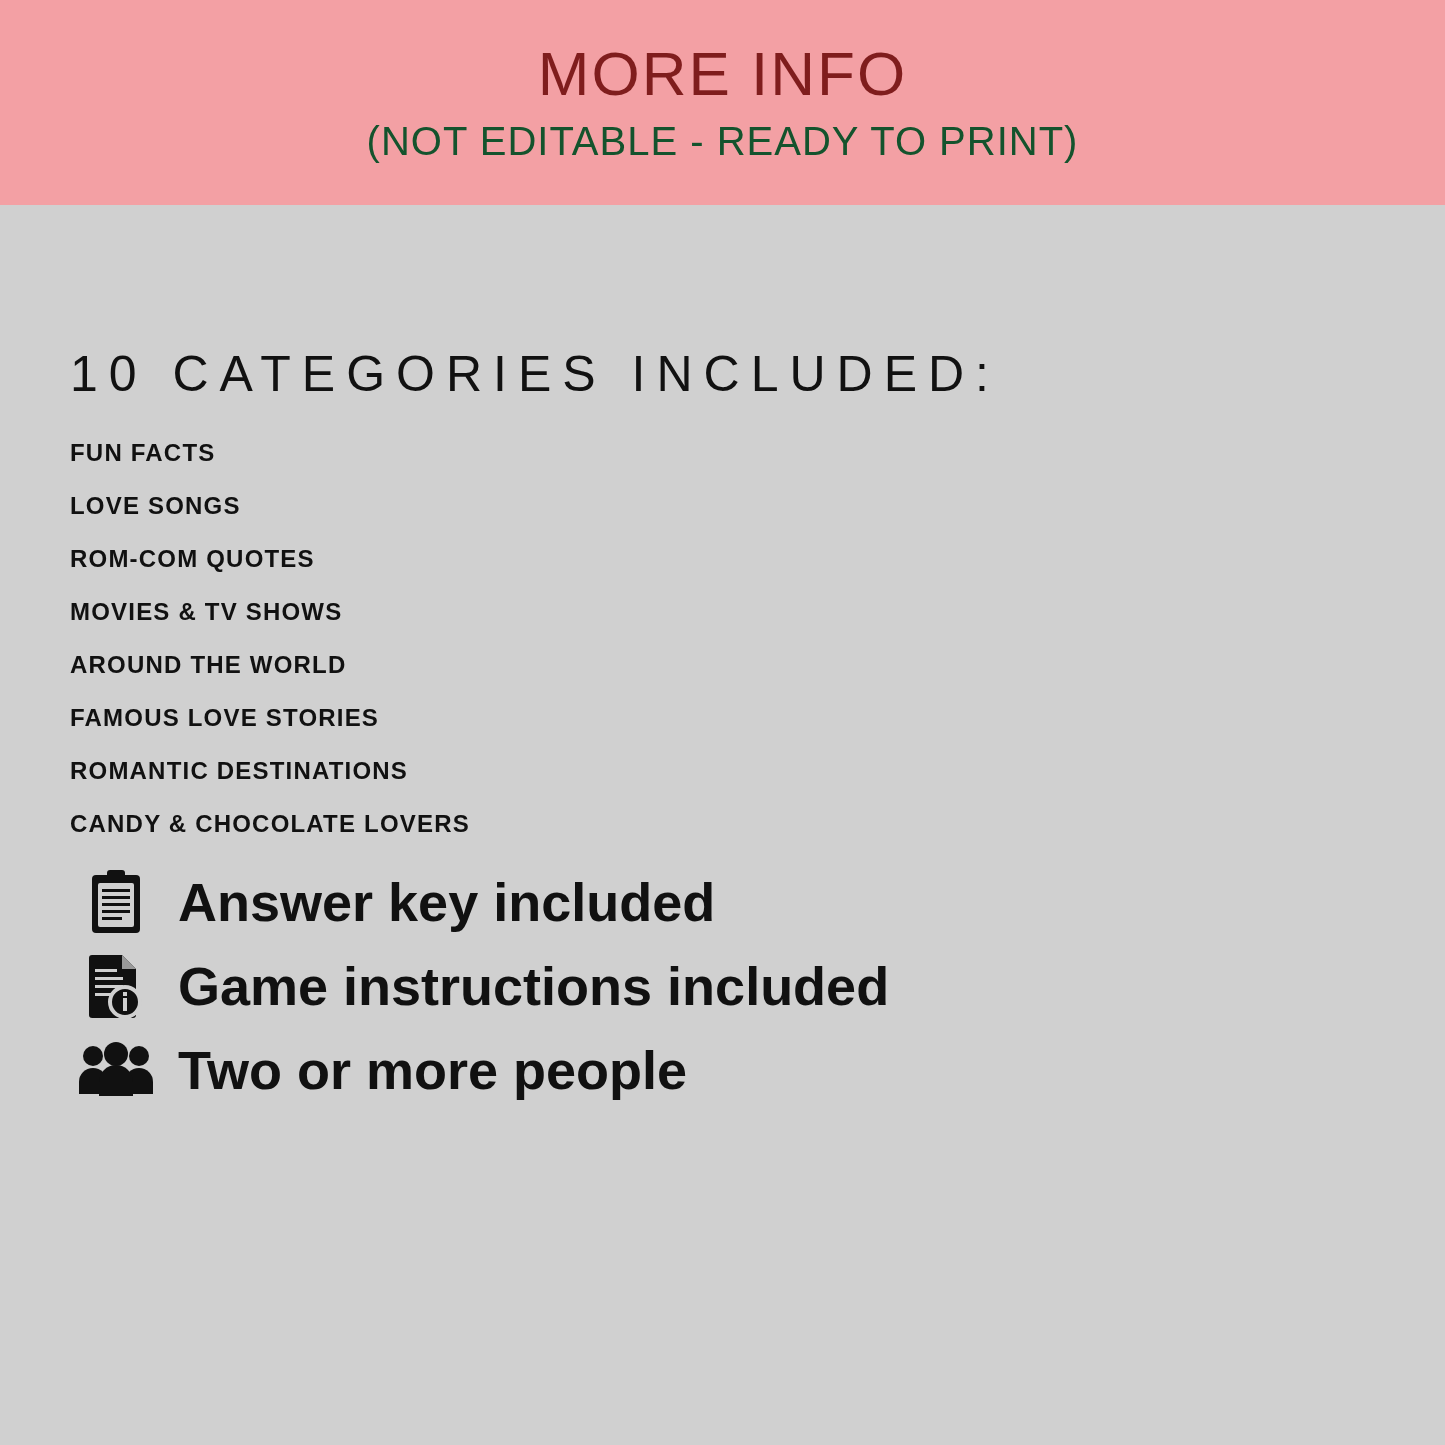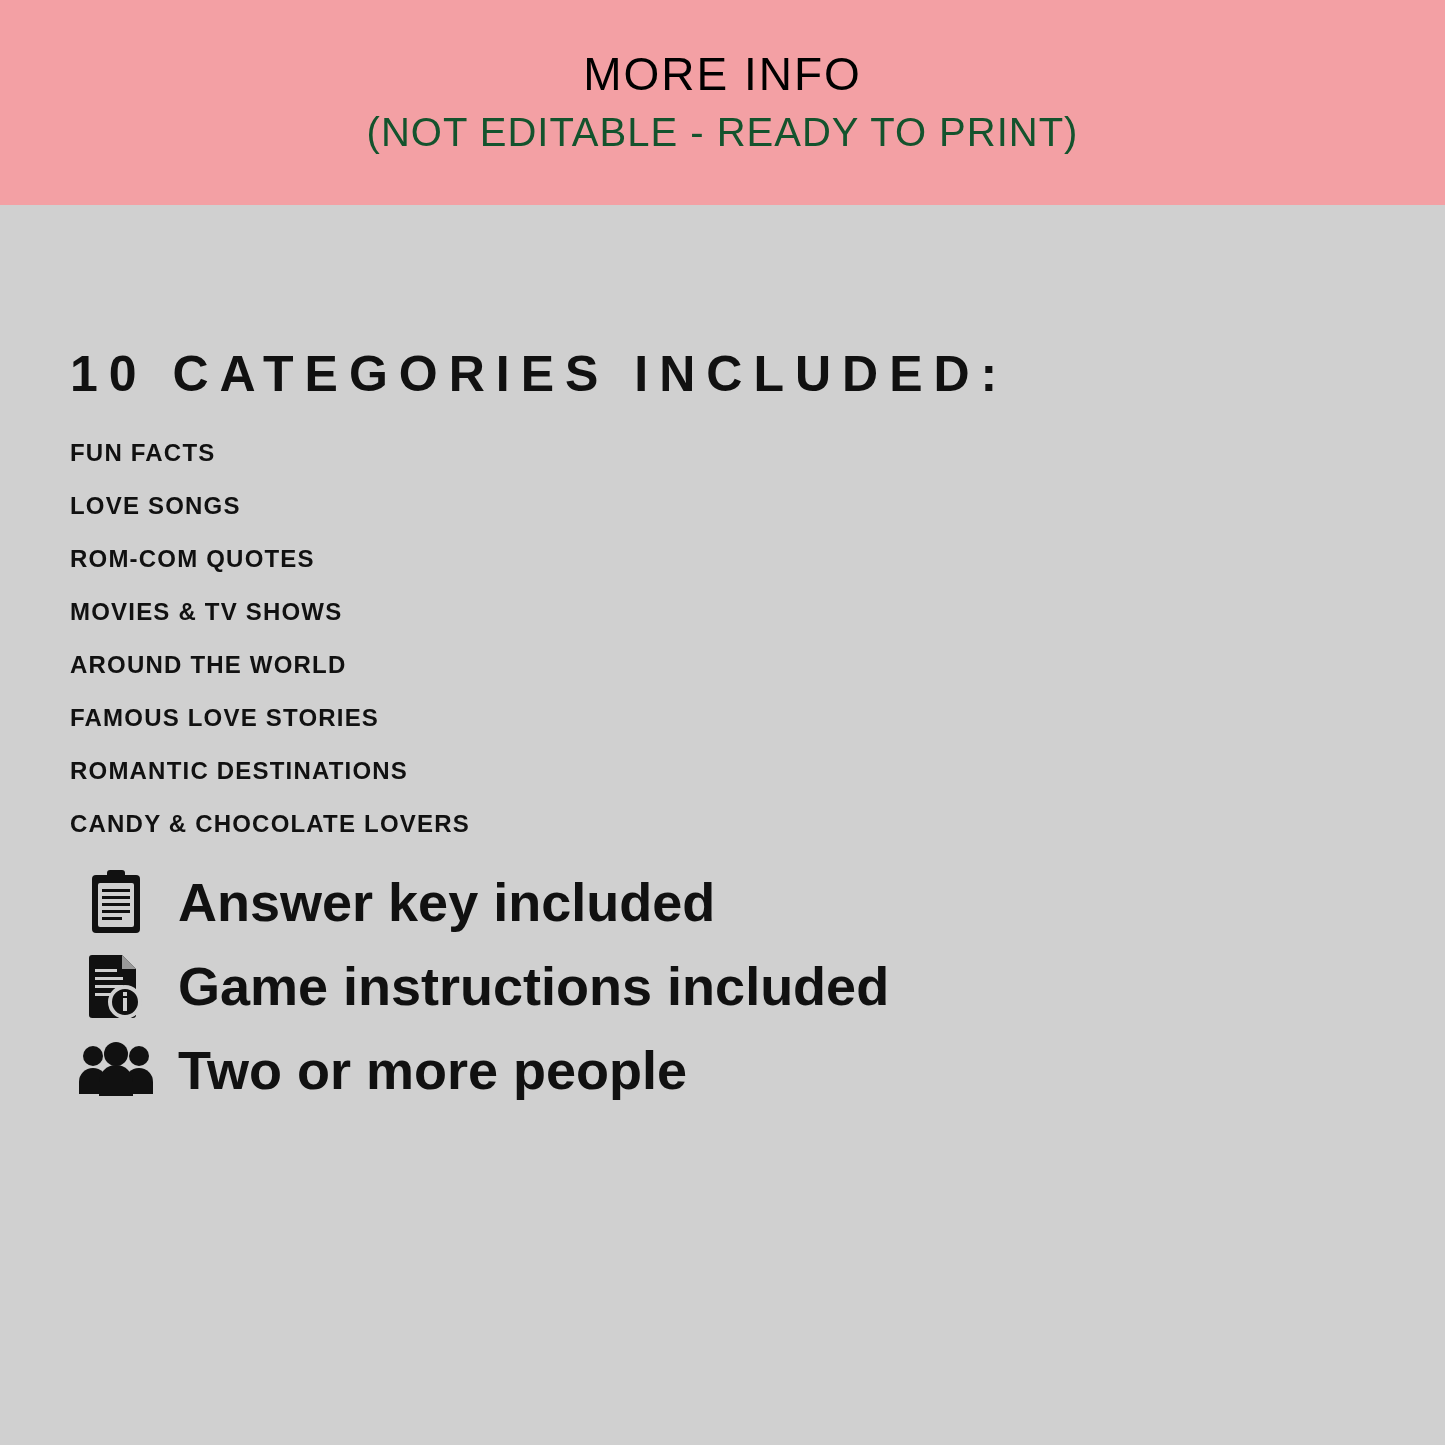--- a/index.html
+++ b/index.html
@@ -27,23 +27,23 @@
     width: 1445px;
     height: 205px;
     background: #f3a0a4;
     display: flex;
     flex-direction: column;
     align-items: center;
     justify-content: center;
     box-sizing: border-box;
   }
   .banner-title {
-    font-size: 46px;
+    font-size: 62px;
     letter-spacing: 2px;
-    color: #000000;
+    color: #7f1d1d;
     font-weight: 400;
     line-height: 1.05;
     text-transform: uppercase;
     font-family: "Liberation Sans", sans-serif;
   }
   .banner-subtitle {
     font-size: 40px;
     letter-spacing: 1px;
     color: #14532d;
     font-weight: 400;
@@ -56,21 +56,21 @@
     top: 205px;
     left: 0;
     width: 1445px;
     height: 1240px;
     box-sizing: border-box;
     padding: 0 70px;
   }
   .categories-heading {
     margin-top: 140px;
     font-size: 50px;
-    font-weight: bold;
+    font-weight: normal;
     letter-spacing: 11px;
     color: #111111;
     text-transform: uppercase;
     font-family: "Liberation Sans", sans-serif;
   }
   .category-list {
     list-style: none;
     margin: 0;
     padding: 0;
     margin-top: 38px;

